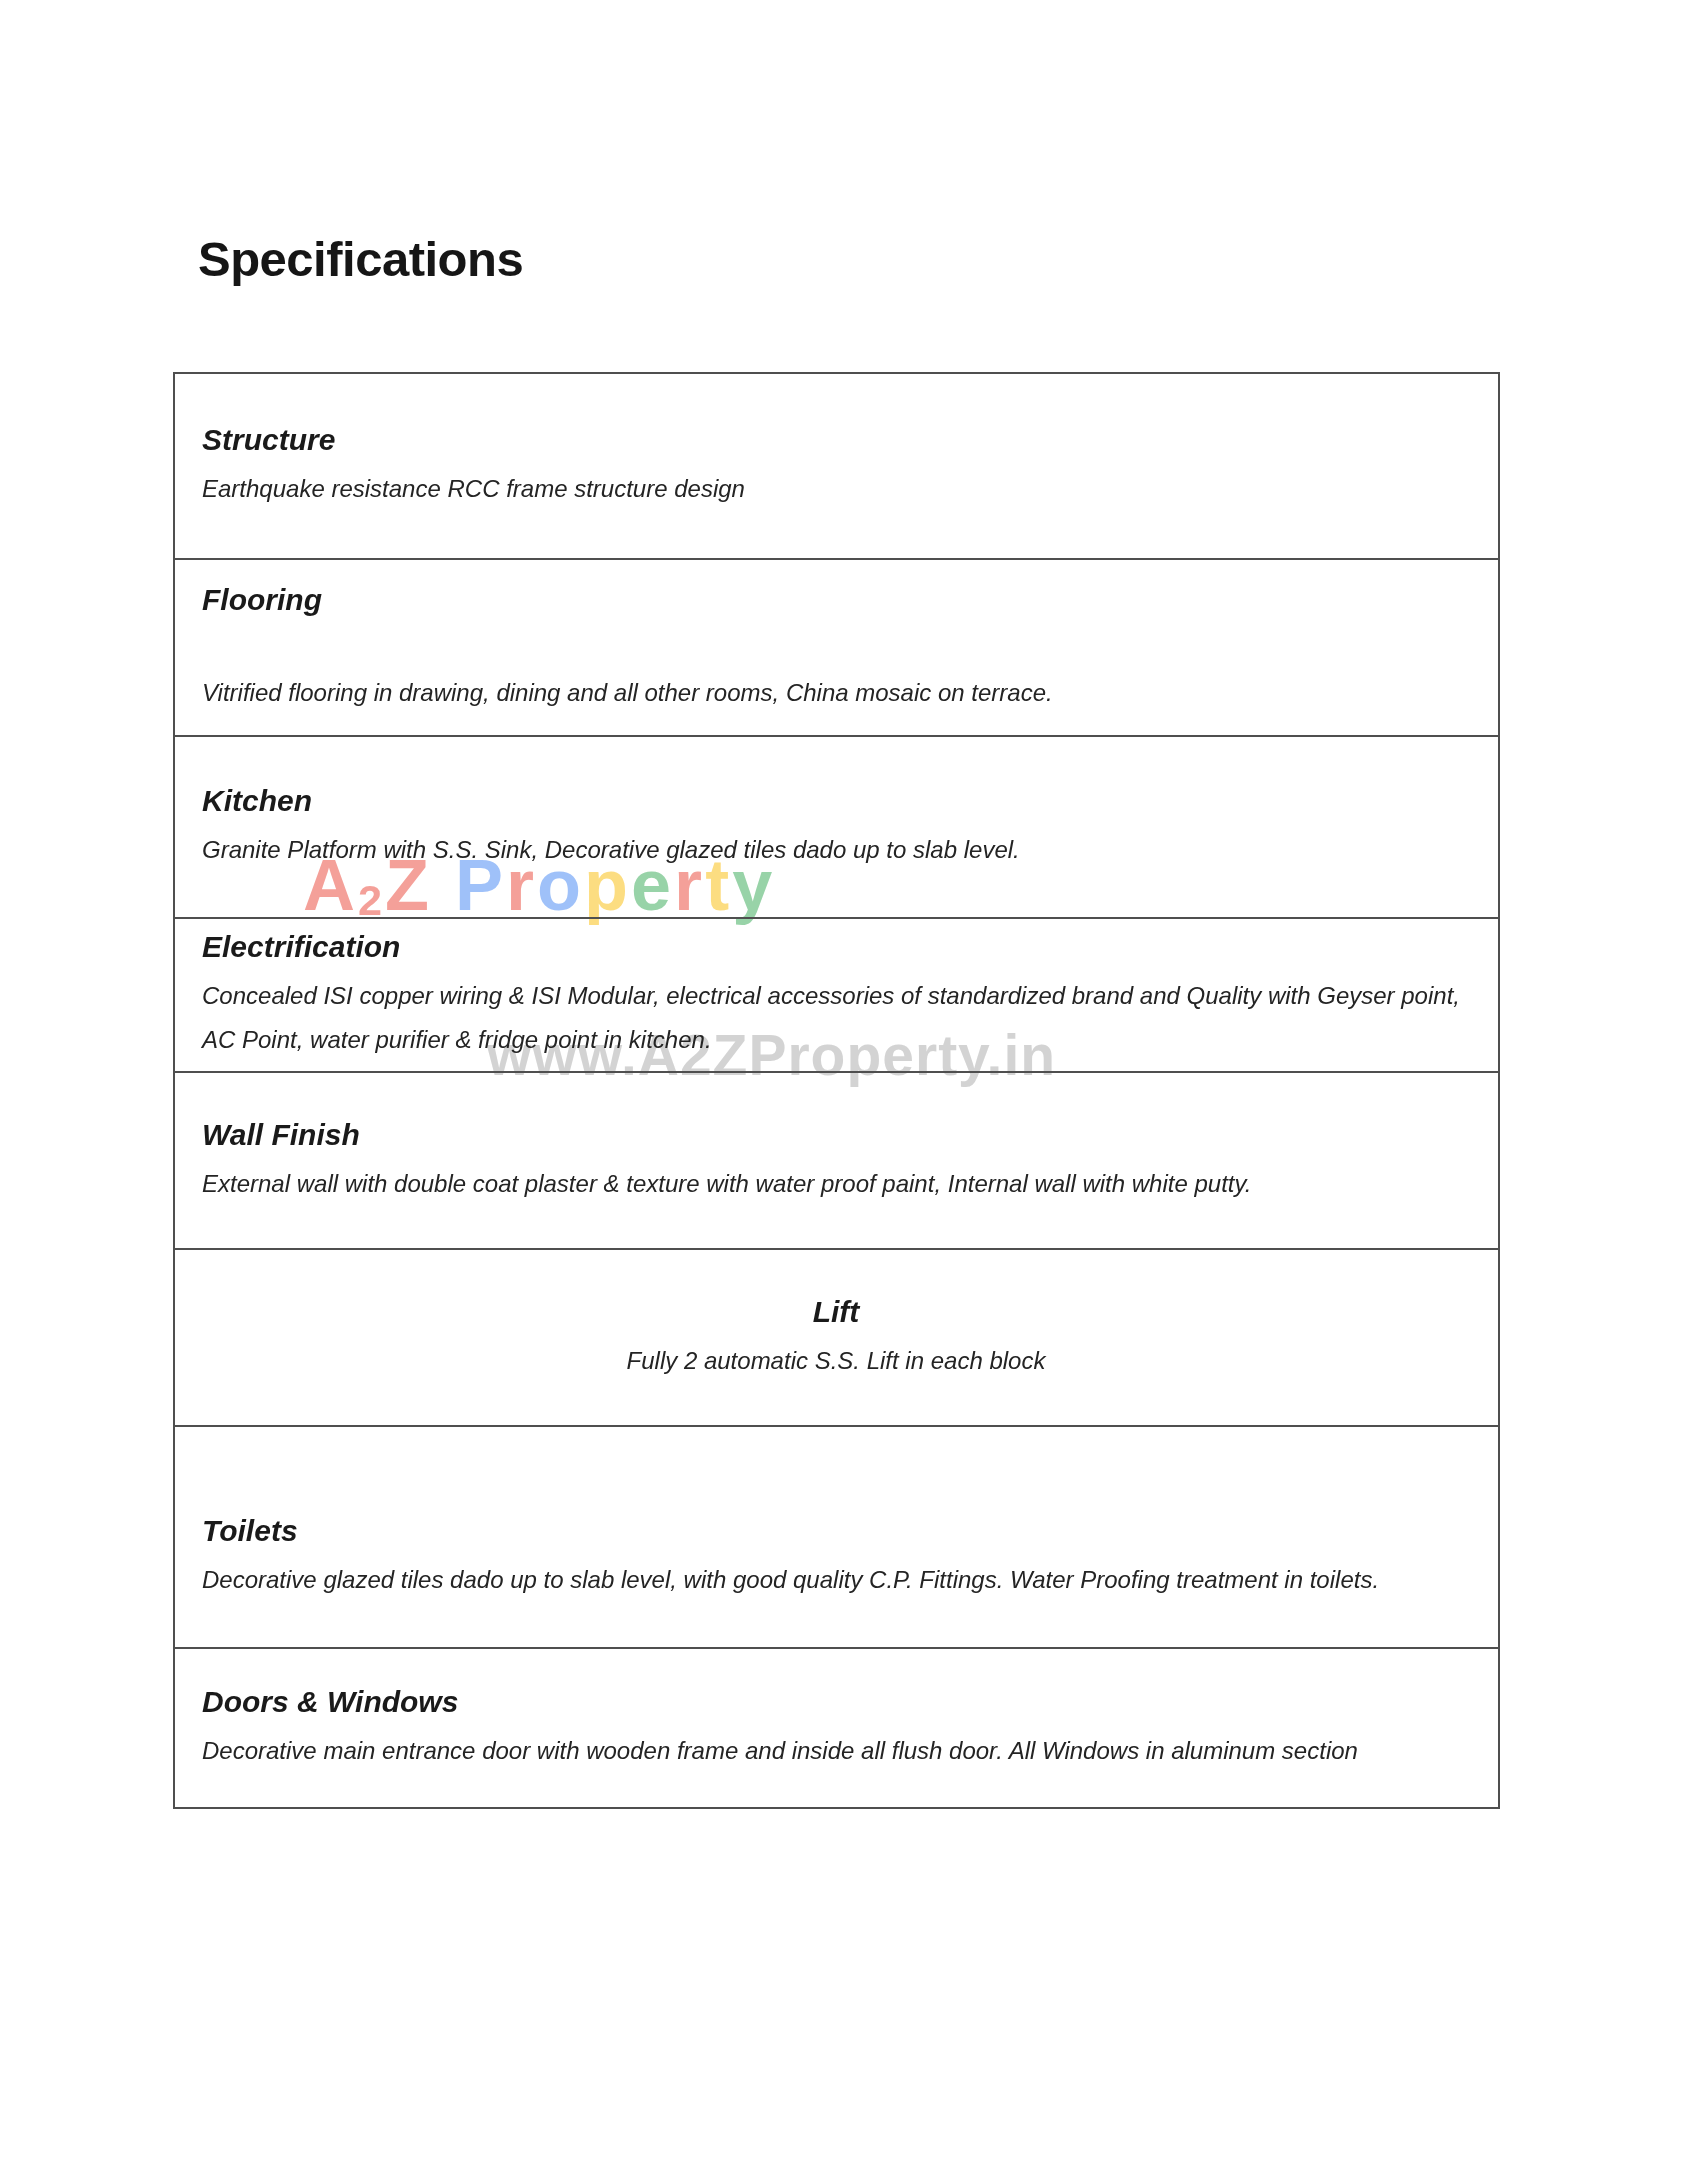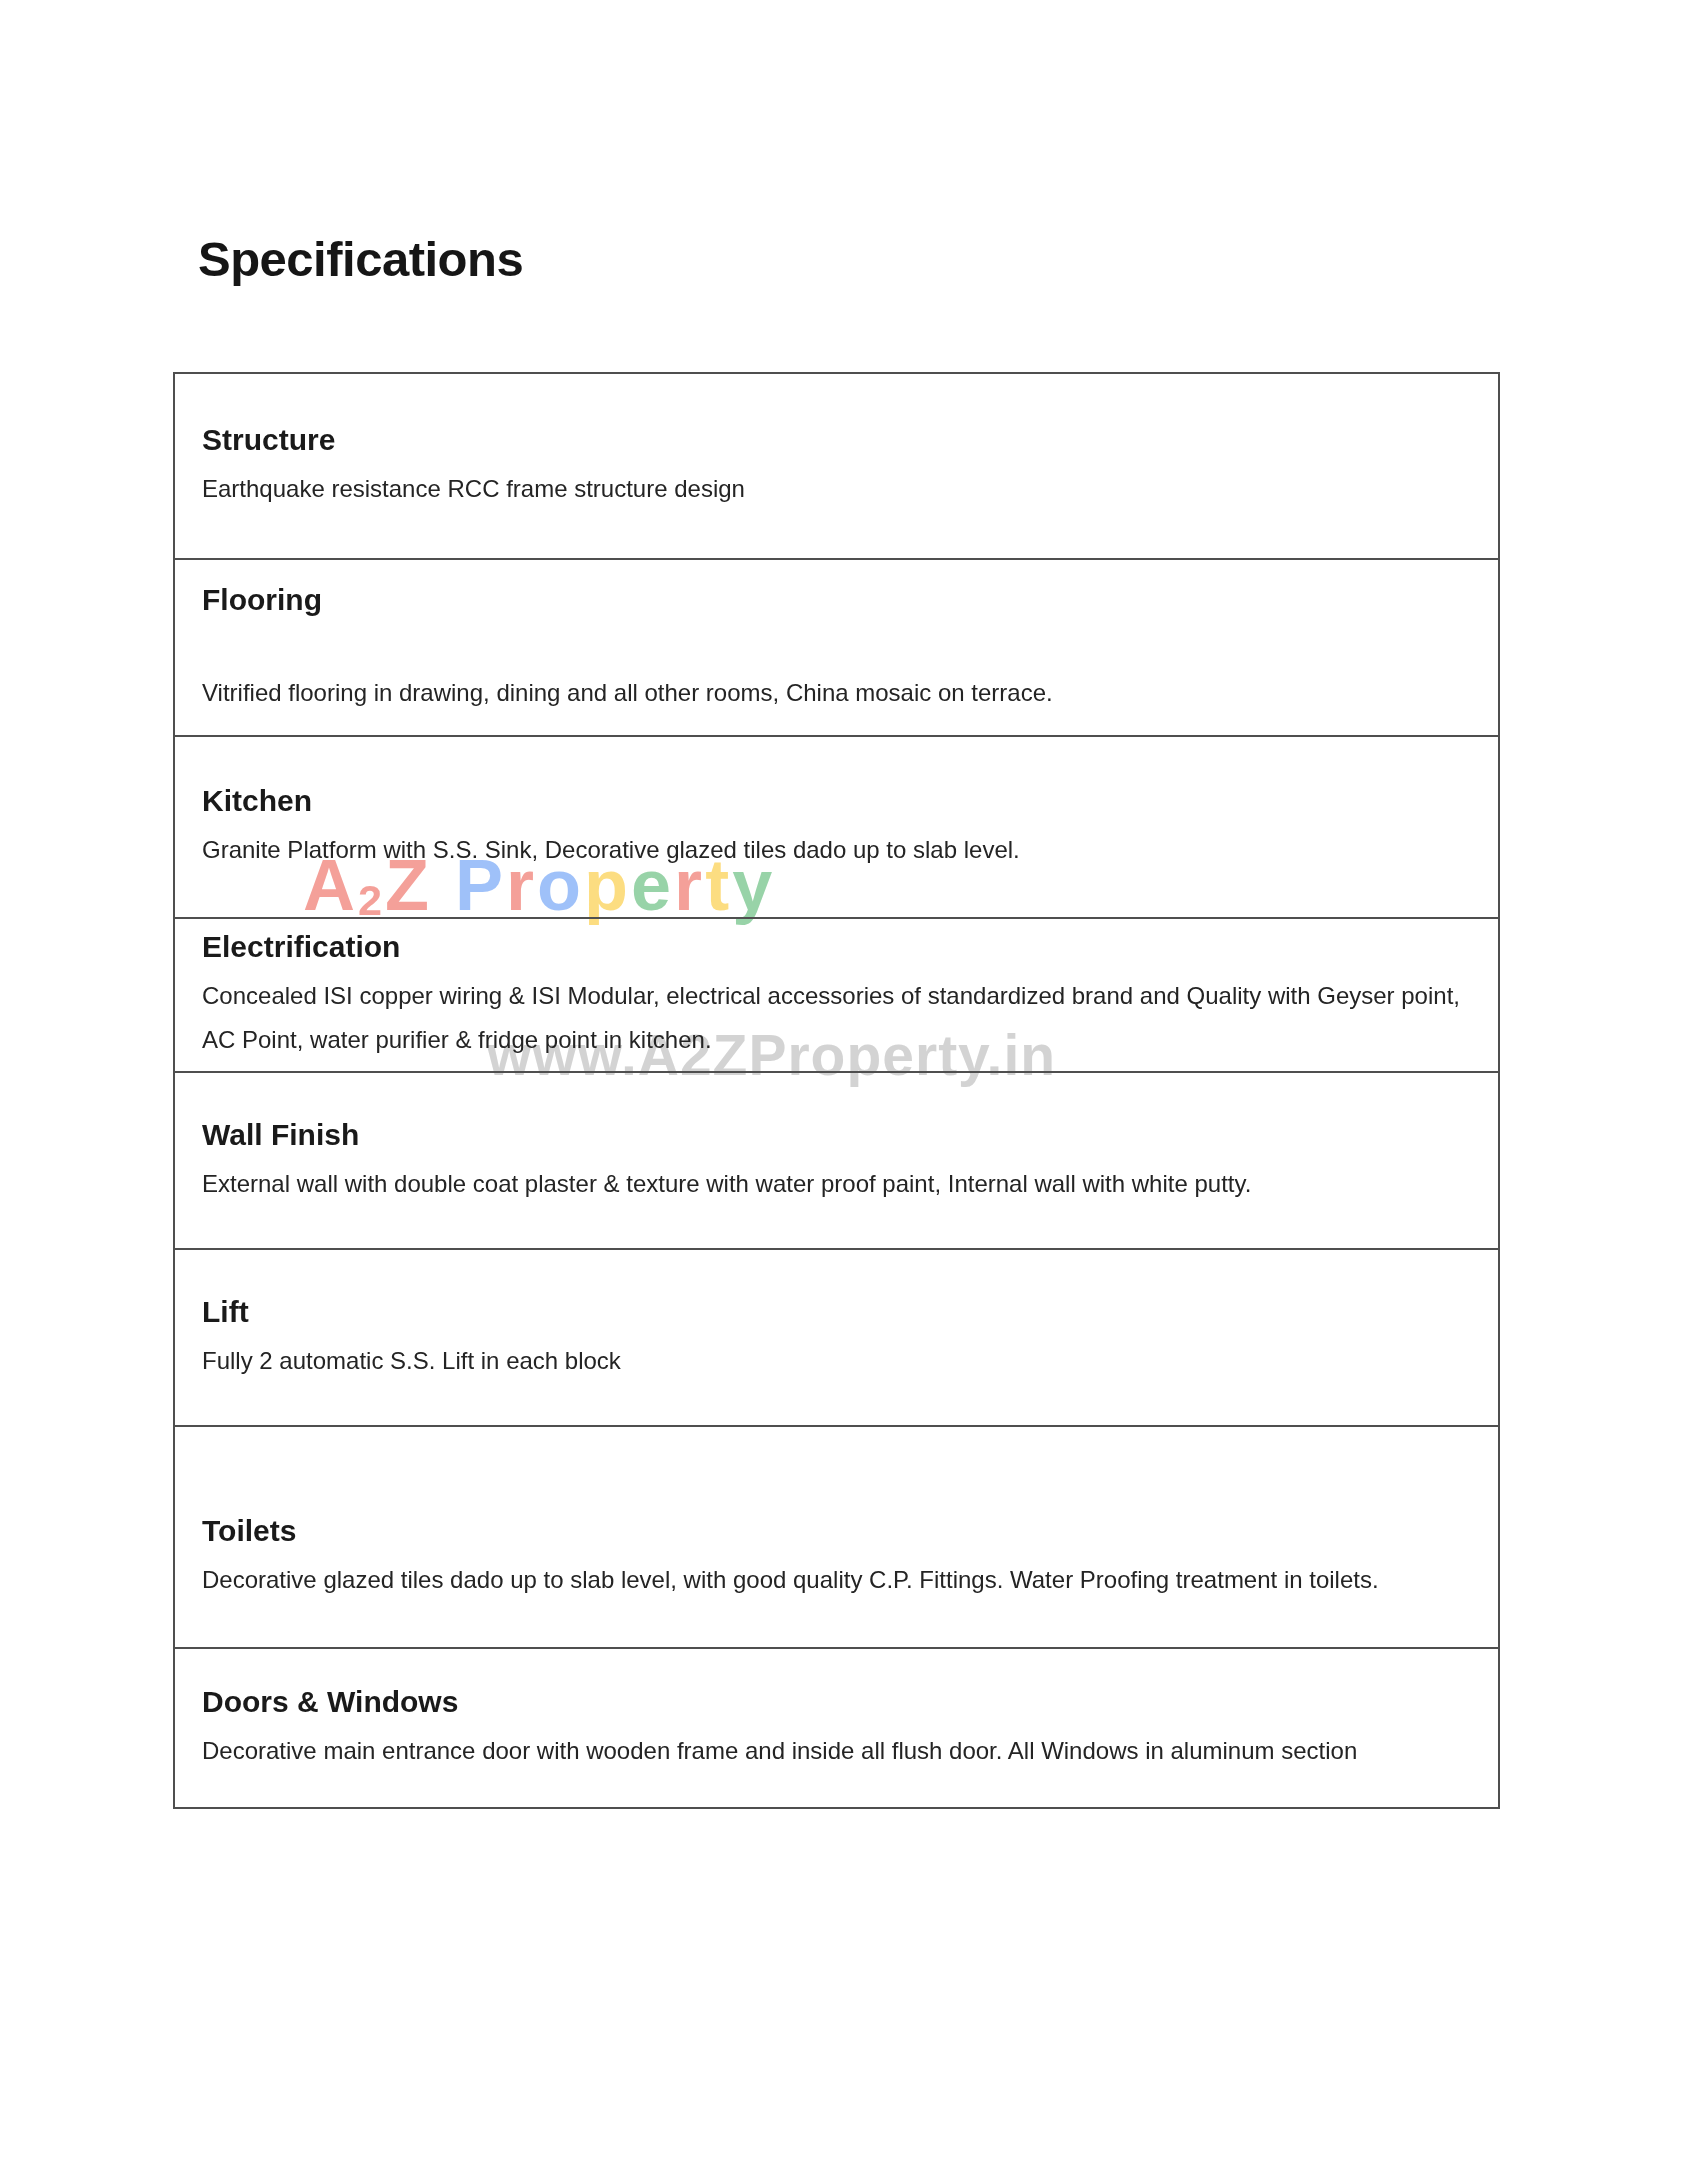--- a/index.html
+++ b/index.html
@@ -37,28 +37,29 @@
     box-sizing: border-box;
     background: transparent;
     z-index: 2;
   }
   .spec-row {
     box-sizing: border-box;
     display: flex;
     flex-direction: column;
     justify-content: center;
     padding: 0 28px 0 27px;
+    font-style: italic;
   }
   .spec-row:not(:last-child) { border-bottom: 2px solid #4f4f4f; }
   .spec-row:nth-child(1) { height: 186px; }
   .spec-row:nth-child(2) { height: 177px; gap: 44px; }
   .spec-row:nth-child(3) { height: 182px; }
   .spec-row:nth-child(4) { height: 154px; }
   .spec-row:nth-child(5) { height: 177px; }
-  .spec-row:nth-child(6) { height: 177px; }
+  .spec-row:nth-child(6) { height: 177px; text-align: center; }
   .spec-row:nth-child(7) { height: 182px; margin-top: 40px; }
   .spec-row:nth-child(8) { height: 158px; }
 
   .spec-heading {
     font-size: 30px;
     font-weight: 700;
     line-height: 38px;
     color: #1a1a1a;
   }
   .spec-text {

